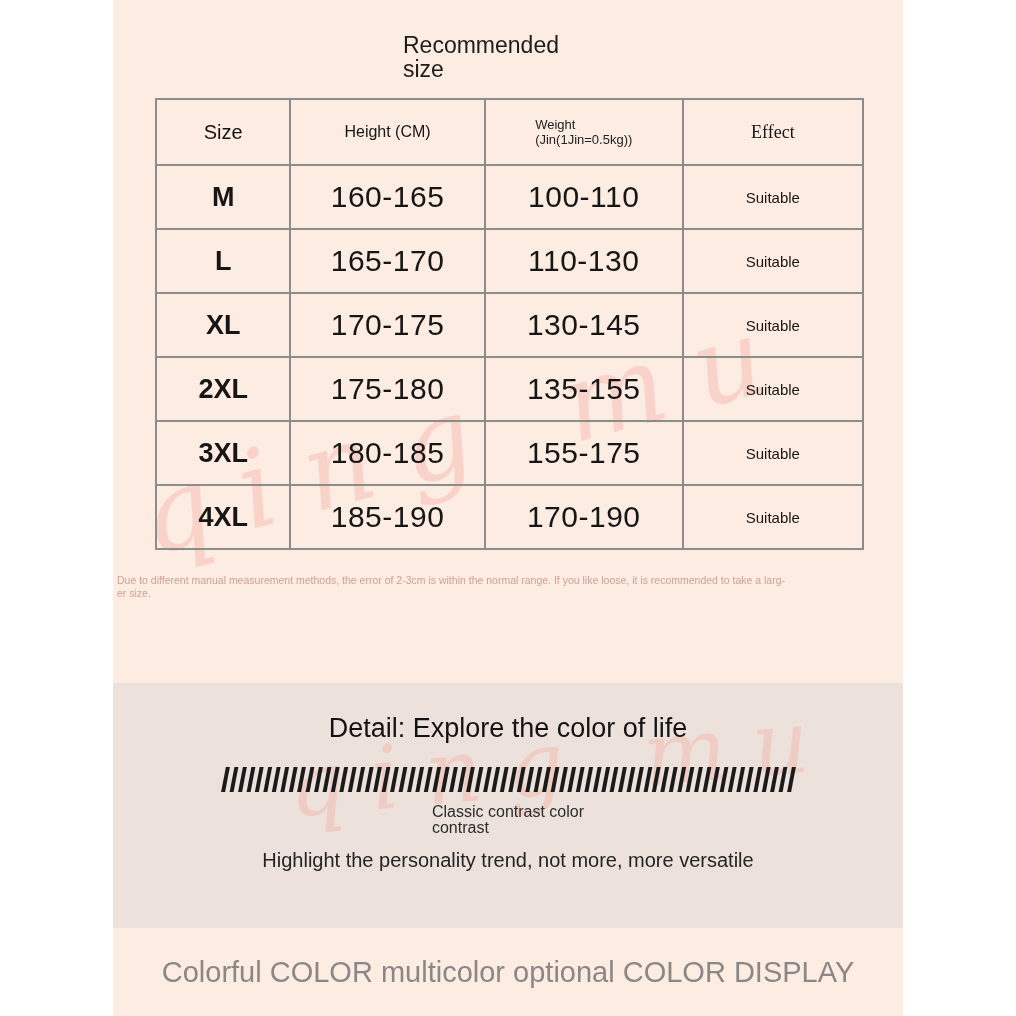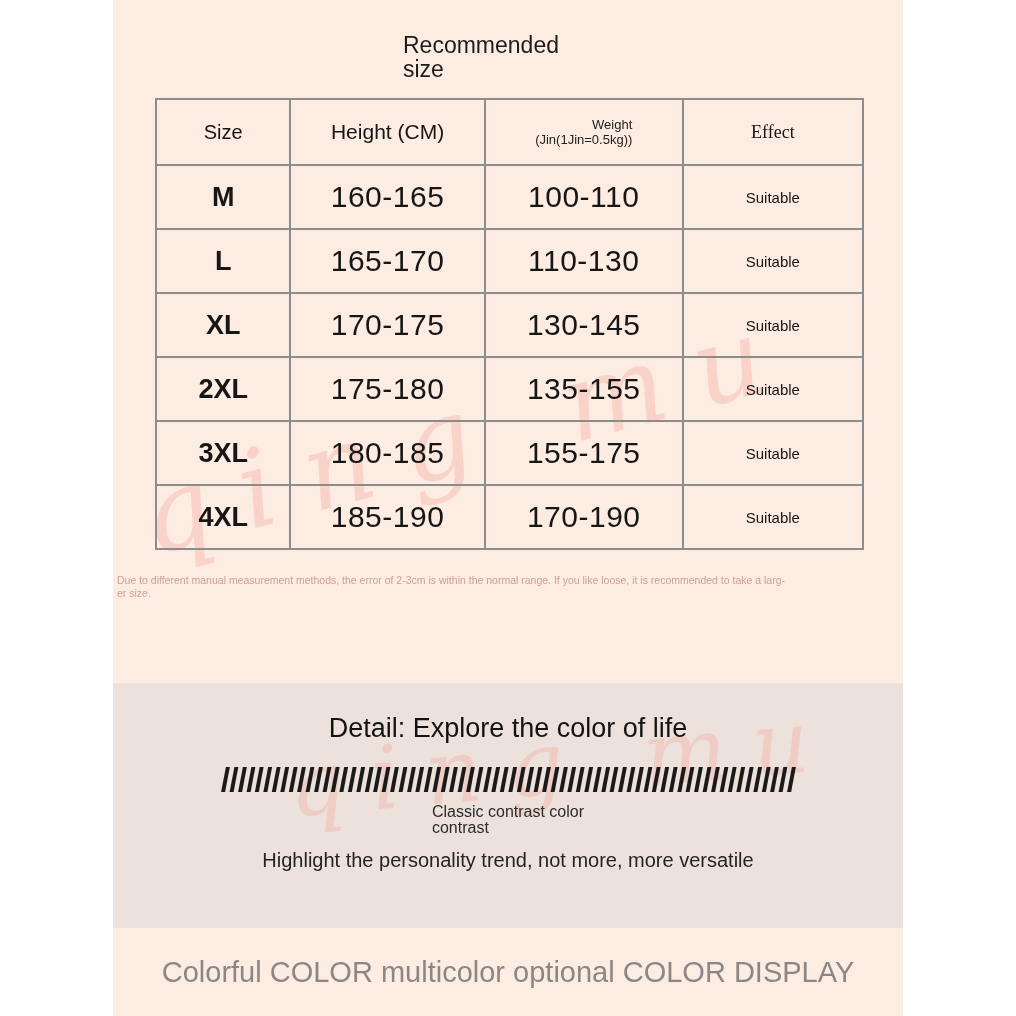--- a/index.html
+++ b/index.html
@@ -13,22 +13,22 @@
 
   .size-table{position:absolute;left:42px;top:98px;width:709px;border-collapse:collapse;z-index:2;}
   .size-table th,.size-table td{border:2px solid #8c8c8c;text-align:center;vertical-align:middle;color:#161616;background:transparent;}
   .size-table th{height:62px;font-weight:normal;}
   .size-table td{height:60px;}
   .size-table col.c-size{width:19%;}
   .size-table col.c-height{width:27.5%;}
   .size-table col.c-weight{width:28%;}
   .size-table col.c-effect{width:25.5%;}
   .th-size{font-size:20px;}
-  .th-height{font-size:21px;}
-  .th-weight-block{display:inline-block;text-align:right;font-size:13px;line-height:15px;color:#222;}
+  .th-height{font-size:16px;}
+  .th-weight-block{display:inline-block;text-align:left;font-size:13px;line-height:15px;color:#222;}
   .th-effect{font-size:18px;font-family:Liberation Serif, serif;}
   .cell-size{font-size:27px;font-weight:bold;}
   .cell-num{font-size:30px;font-weight:normal;letter-spacing:0.5px;}
   .cell-effect{font-size:15px;}
 
   .note{position:absolute;left:4px;top:574px;font-size:10.5px;line-height:13px;color:#cf9f96;z-index:3;}
 
   .watermark{position:absolute;font-family:"DejaVu Serif",serif;font-style:italic;color:rgba(243,177,166,0.42);pointer-events:none;white-space:nowrap;}
   .wm-table{left:18px;top:370px;font-size:108px;letter-spacing:32px;transform:rotate(-15deg);z-index:1;}
   .wm-detail{left:175px;top:28px;font-size:88px;letter-spacing:26px;transform:rotate(-5deg);z-index:0;}

